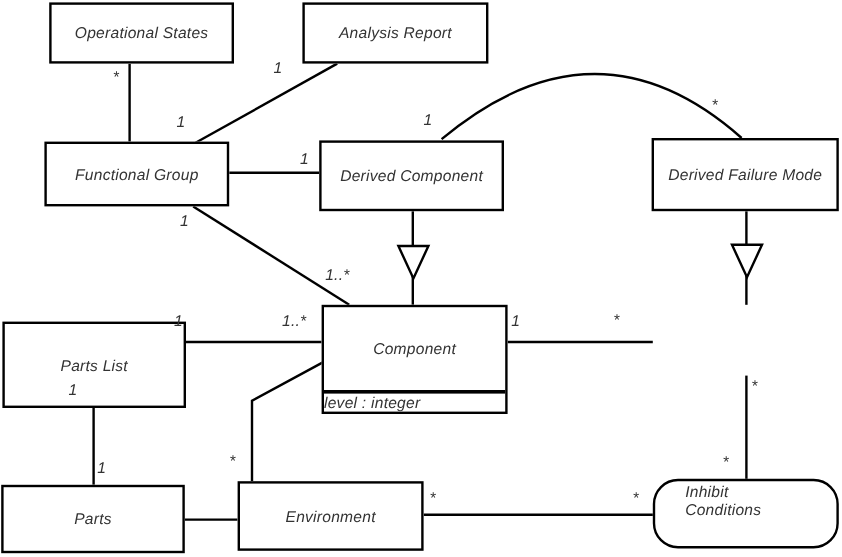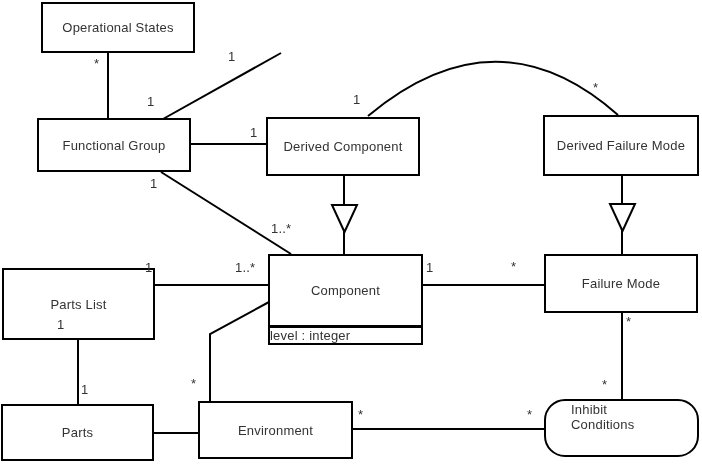--- a/index.html
+++ b/index.html
@@ -4,20 +4,21 @@
 <style>
   html,body{margin:0;padding:0;background:#ffffff;}
   #stage{
     position:relative;
     width:702px;height:464px;
     background:#ffffff;
     font-family:"Liberation Sans", sans-serif;
     font-size:13px;
     color:#333333;
     overflow:hidden;
+    font-style:italic;
   }
   #wires{position:absolute;left:0;top:0;z-index:0;}
   .cls{
     position:absolute;
     box-sizing:border-box;
     border:2px solid #000;
     background:#ffffff;
     display:flex;
     align-items:center;
     justify-content:center;
@@ -93,20 +94,23 @@
 
     <line x1="353" y1="429" x2="544" y2="429" stroke="#000" stroke-width="2"></line>
 
     <line x1="622" y1="313" x2="622" y2="399" stroke="#000" stroke-width="2"></line>
   </svg>
 
   <div class="cls" style="left:41px;top:2px;width:154px;height:51px">
     <span>Operational States</span>
   </div>
 
+  <div class="cls" style="left:252px;top:2px;width:155px;height:51px">
+    <span>Analysis Report</span>
+  </div>
 
   <div class="cls" style="left:266px;top:117px;width:154px;height:59px">
     <span>Derived Component</span>
   </div>
 
   <div class="cls" style="left:37px;top:118px;width:154px;height:54px">
     <span>Functional Group</span>
   </div>
 
   <div class="cls" style="left:543px;top:115px;width:156px;height:61px">
@@ -119,23 +123,20 @@
 
   <div class="cls compartments" style="left:268px;top:254px;width:155px;height:91px">
     <div class="cmp-name">
       <span>Component</span>
     </div>
     <div class="cmp-attr">
       <span>level : integer</span>
     </div>
   </div>
 
-  <div class="cls" style="left:544px;top:254px;width:154px;height:59px">
-    <span>Failure Mode</span>
-  </div>
 
   <div class="cls" style="left:1px;top:404px;width:153px;height:57px">
     <span>Parts</span>
   </div>
 
   <div class="cls" style="left:198px;top:401px;width:155px;height:58px">
     <span>Environment</span>
   </div>
 
   <div class="cls multiline" style="left:544px;top:399px;width:155px;height:58px">

